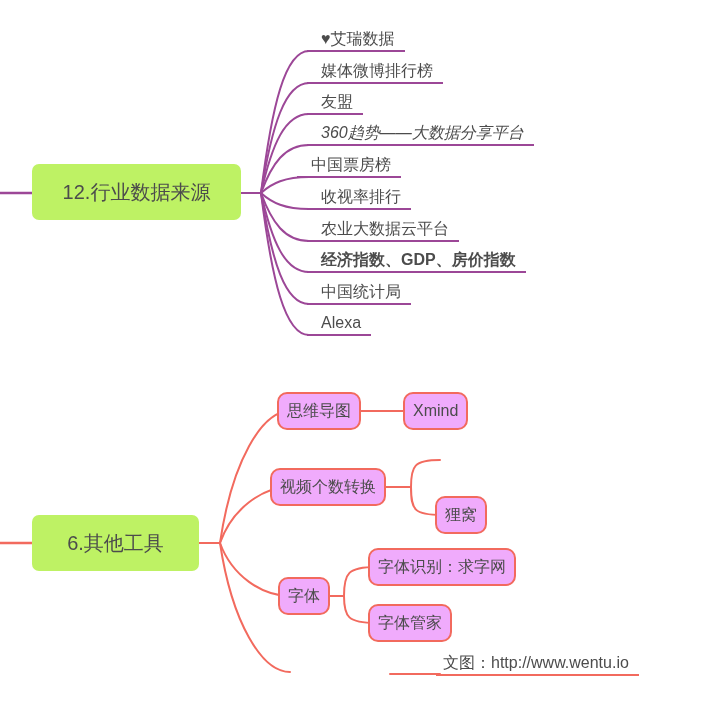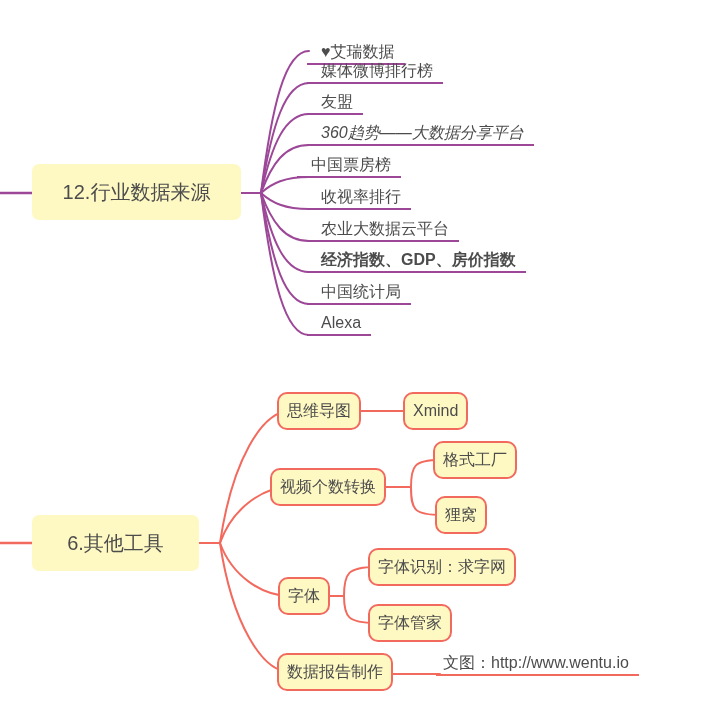--- a/index.html
+++ b/index.html
@@ -21,21 +21,21 @@
   svg.wires path { stroke-width: 2; stroke-linecap: round; }
   svg.wires path.trunk { stroke-width: 2.5; }
 
   
   .rootnode {
     position: absolute;
     display: flex;
     align-items: center;
     justify-content: center;
     height: 56px;
-    background: #fef9c3;
+    background: #bef264;
     border-radius: 7px;
     font-size: 20px;
     white-space: nowrap;
     box-sizing: border-box;
   }
 
   
   .uchild {
     position: absolute;
     white-space: nowrap;
@@ -48,21 +48,21 @@
 
   
   .boxnode {
     position: absolute;
     white-space: nowrap;
     font-size: 16px;
     line-height: 18px;
     padding: 8px;
     border: 2px solid #f26a5e;
     border-radius: 10px;
-    background: #fef9c3;
+    background: #f0abfc;
     box-sizing: border-box;
     height: 38px;
   }
 </style>
 </head>
 <body>
 
 <div class="canvas">
 
   <svg class="wires">
@@ -95,40 +95,38 @@
       <path d="M411,487 C411,510 414,515 442,515"></path>
       <path d="M322,596 H344"></path>
       <path d="M344,596 C344,573 348,567 376,567"></path>
       <path d="M344,596 C344,617 348,623 376,623"></path>
       <path d="M390,674 H440"></path>
     </g>
   </svg>
 
   <div class="rootnode" style="left:32px; top:164px; width:209px;">12.行业数据来源</div>
 
-  <div class="uchild" style="left:307px; top:30px;margin-top:13px;">♥艾瑞数据</div>
+  <div class="uchild" style="left:307px; top:30px;">♥艾瑞数据</div>
   <div class="uchild" style="left:307px; top:62px;">媒体微博排行榜</div>
   <div class="uchild" style="left:307px; top:93px;">友盟</div>
   <div class="uchild" style="left:307px; top:124px;font-style:italic;">360趋势——大数据分享平台</div>
   <div class="uchild" style="left:297px; top:156px;">中国票房榜</div>
   <div class="uchild" style="left:307px; top:188px;">收视率排行</div>
   <div class="uchild" style="left:307px; top:220px;">农业大数据云平台</div>
   <div class="uchild" style="left:307px; top:251px;font-weight:bold;">经济指数、GDP、房价指数</div>
   <div class="uchild" style="left:307px; top:283px;">中国统计局</div>
   <div class="uchild" style="left:307px; top:314px;">Alexa</div>
 
   <div class="rootnode" style="left:32px; top:515px; width:167px;">6.其他工具</div>
 
   <div class="boxnode" style="left:277px; top:392px;">思维导图</div>
   <div class="boxnode" style="left:403px; top:392px;">Xmind</div>
 
   <div class="boxnode" style="left:270px; top:468px;">视频个数转换</div>
-  <div class="boxnode" style="left:433px; top:441px;">格式工厂</div>
   <div class="boxnode" style="left:435px; top:496px;">狸窝</div>
 
   <div class="boxnode" style="left:278px; top:577px;">字体</div>
   <div class="boxnode" style="left:368px; top:548px;">字体识别：求字网</div>
   <div class="boxnode" style="left:368px; top:604px;">字体管家</div>
 
-  <div class="boxnode" style="left:277px; top:653px;">数据报告制作</div>
   <div class="uchild red" style="left:436px; top:654px;">文图：http://www.wentu.io</div>
 
 </div>
 
 </body></html>

